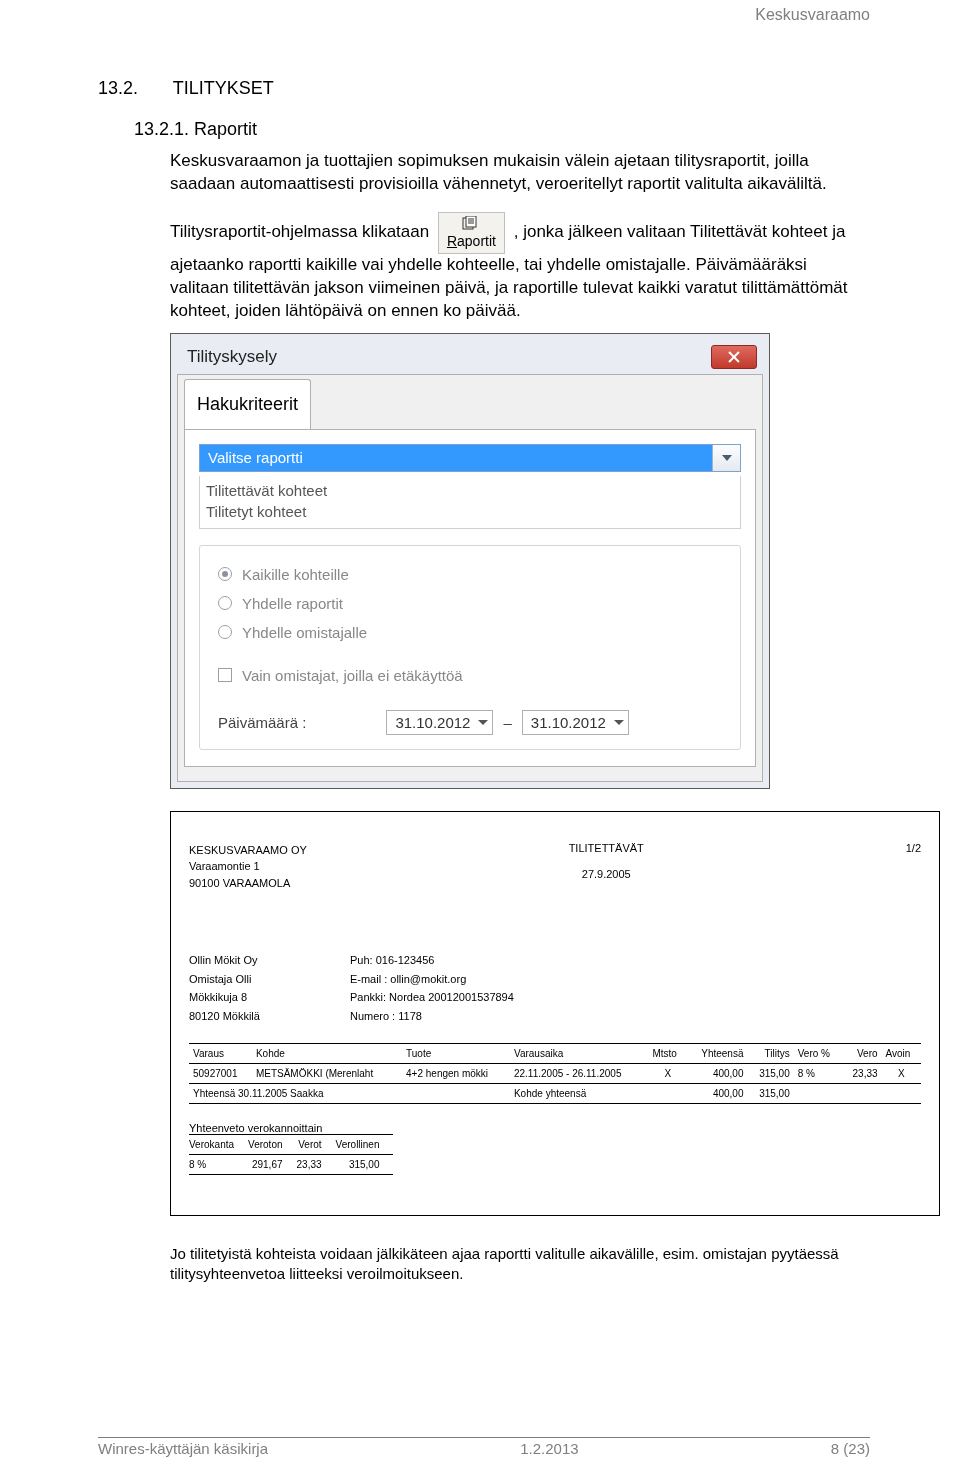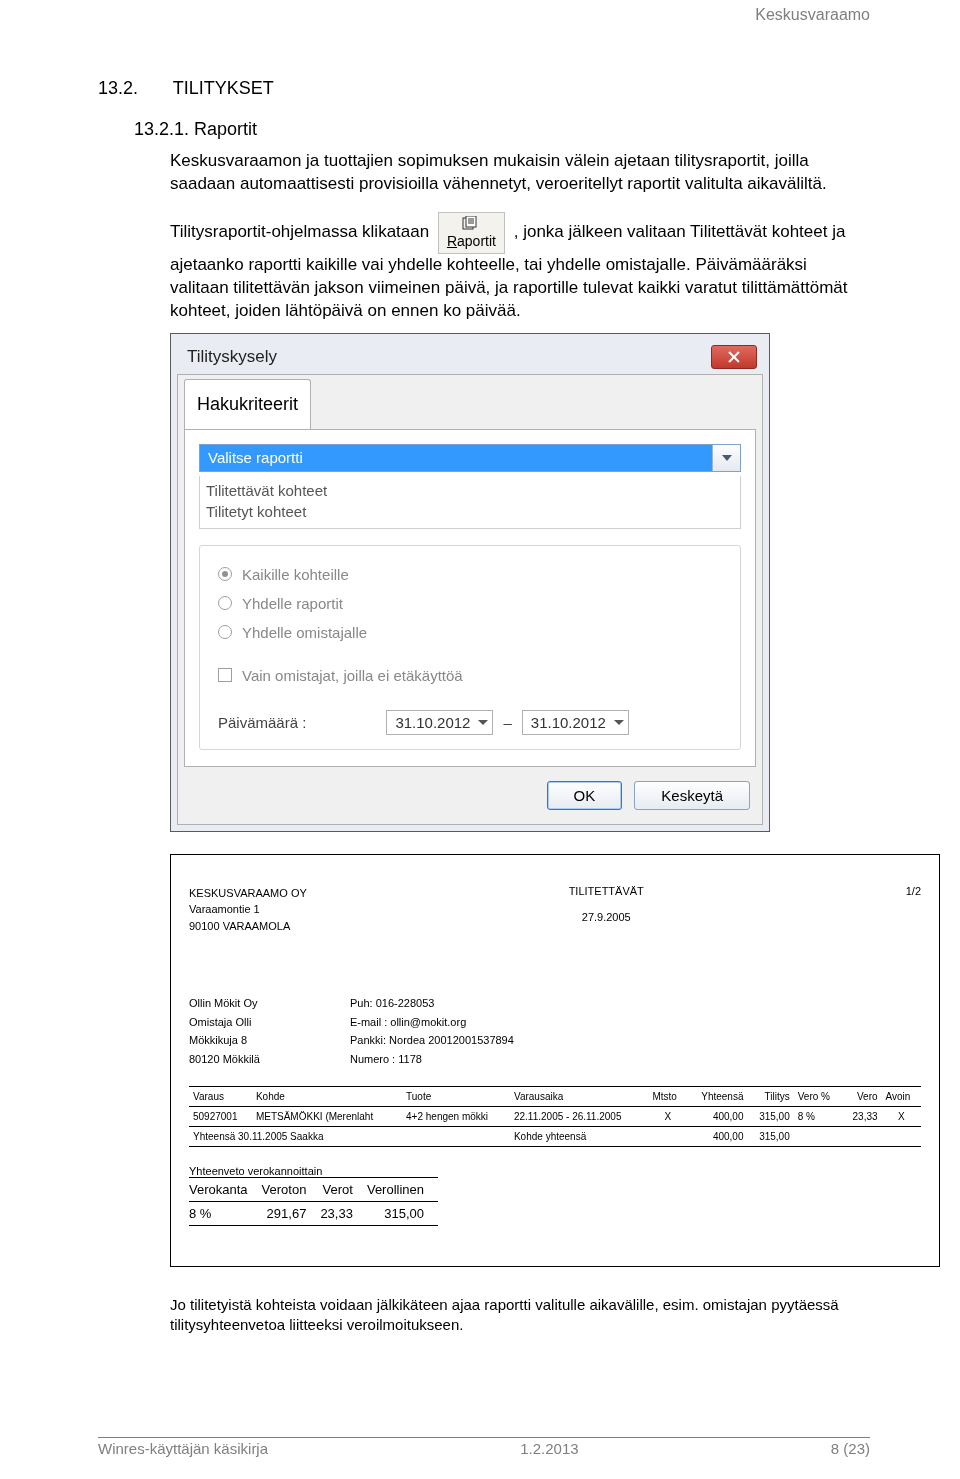--- a/index.html
+++ b/index.html
@@ -62,21 +62,21 @@
   .rpt-top { display:flex; justify-content:space-between; }
   .rpt-col { line-height:1.5; }
   .rpt-title { text-align:center; flex:1; }
   .rpt-details { display:flex; gap:90px; margin-top:60px; }
   .rpt-details .rpt-col div { padding:1px 0; }
   .rpt-table { margin-top:18px; width:100%; border-collapse:collapse; font-size:10px; }
   .rpt-table th, .rpt-table td { padding:4px 4px; white-space:nowrap; }
   .rpt-table thead th { border-top:1px solid #000; border-bottom:1px solid #000; text-align:left; font-weight:normal;}
   .rpt-table tbody tr.sum td { border-top:1px solid #000; border-bottom:1px solid #000; }
   .rpt-sub { margin-top:18px; }
-  .rpt-sub table { border-collapse:collapse; font-size:13px; }
+  .rpt-sub table { border-collapse:collapse; font-size:10px; }
   .rpt-sub th, .rpt-sub td { padding:4px 14px 4px 0; text-align:left; font-weight:normal;}
   .rpt-sub thead th { border-top:1px solid #000; border-bottom:1px solid #000; }
   .rpt-sub tbody td { border-bottom:1px solid #000; }
   .num { text-align:right !important; }
 
   .closing { font-size:15px; margin: 28px 0 0 72px; line-height:1.35; }
   .footer { position:absolute; bottom:22px; left:98px; right:90px; border-top:1px solid #7f7f7f; display:flex; justify-content:space-between; color:#7f7f7f; font-size:15px; padding-top:2px;}
 </style>
 </head>
 <body>
@@ -156,24 +156,20 @@
               <span class="chev-down"></span>
             </span>
             <span>–</span>
             <span class="datebox">
               <span>31.10.2012</span>
               <span class="chev-down"></span>
             </span>
           </div>
         </div>
       </div>
-      <div class="btn-row">
-        <button class="btn primary">OK</button>
-        <button class="btn">Keskeytä</button>
-      </div>
     </div>
   </div>
 </div>
 
 <div class="report-wrap">
   <div class="rpt-top">
     <div class="rpt-col">
       <div>KESKUSVARAAMO OY</div>
       <div>Varaamontie 1</div>
       <div>90100 VARAAMOLA</div>
@@ -187,21 +183,21 @@
   </div>
 
   <div class="rpt-details">
     <div class="rpt-col">
       <div>Ollin Mökit Oy</div>
       <div>Omistaja Olli</div>
       <div>Mökkikuja 8</div>
       <div>80120 Mökkilä</div>
     </div>
     <div class="rpt-col">
-      <div><span>Puh:</span> <span>016-228053</span></div>
+      <div><span>Puh:</span> <span>016-123456</span></div>
       <div><span>E-mail :</span> <span>ollin@mokit.org</span></div>
       <div><span>Pankki:</span> <span>Nordea 20012001537894</span></div>
       <div><span>Numero :</span> <span>1178</span></div>
     </div>
   </div>
 
   <table class="rpt-table">
     <thead>
         <tr>
       <th>Varaus</th>

